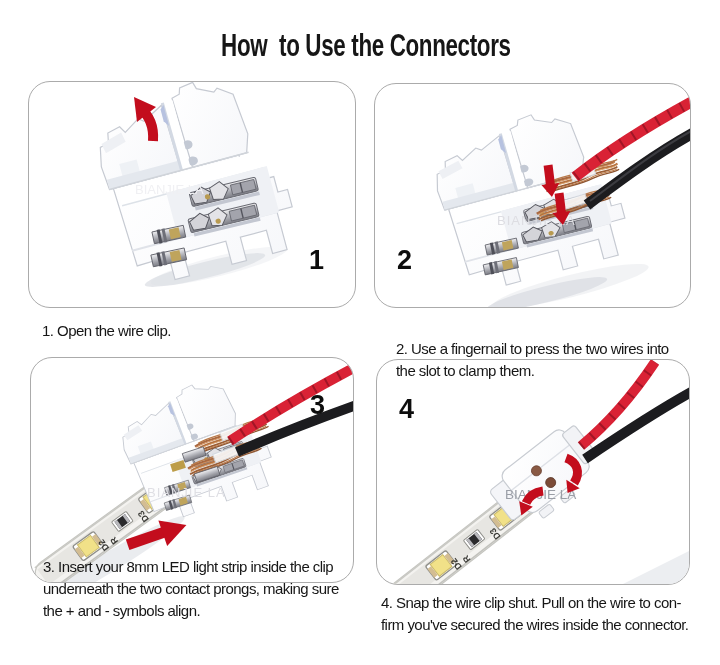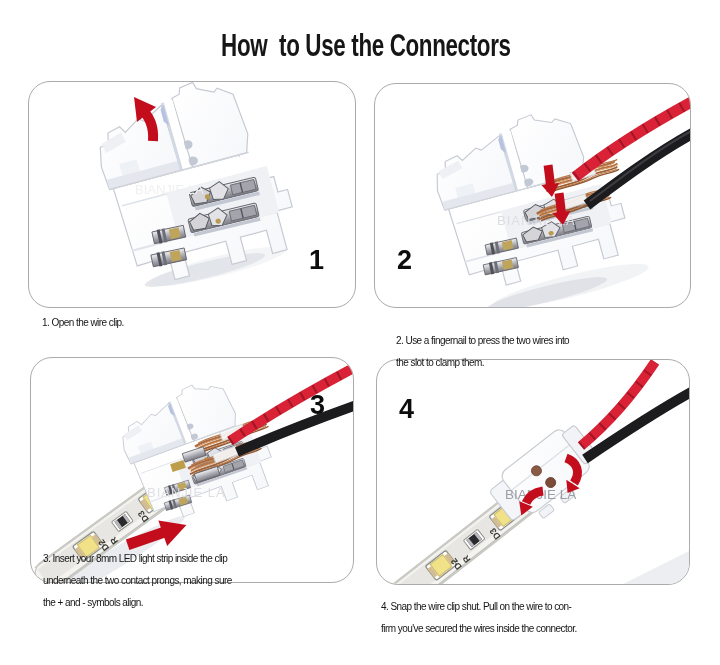--- a/index.html
+++ b/index.html
@@ -7,21 +7,21 @@
        font-family:"Liberation Sans",sans-serif;}
   .title{position:absolute;left:6px;top:27px;width:720px;text-align:center;
          font-size:32px;font-weight:bold;color:#161616;letter-spacing:-0.5px;}
   .title span{display:inline-block;transform:scaleX(0.70);transform-origin:center;}
   .panel{position:absolute;border:1px solid #ababab;border-radius:22px;background:#fff;overflow:hidden;}
   #p1{left:28px;top:81px;width:326px;height:225px;}
   #p2{left:374px;top:83px;width:315px;height:223px;}
   #p3{left:30px;top:357px;width:322px;height:224px;}
   #p4{left:376px;top:359px;width:312px;height:224px;}
   .num{position:absolute;font-size:27px;font-weight:bold;color:#0d0d0d;}
-  .cap{position:absolute;font-size:10px;color:#161616;line-height:22px;letter-spacing:-0.55px;}
+  .cap{position:absolute;font-size:15px;color:#161616;line-height:22px;letter-spacing:-0.55px;margin-top:8px;}
   svg{position:absolute;left:0;top:0;}
 </style>
 </head>
 <body>
 <div class="title"><span>How&nbsp; to Use the Connectors</span></div>
 
 <div class="panel" id="p1">
 <svg width="326" height="225" viewBox="0 0 326 225">
 <defs>
 <linearGradient id="met1" x1="0" y1="0" x2="0" y2="1">
@@ -246,13 +246,13 @@
   <polygon points="202.7,128.3 189.3,119.7 190.6,133"></polygon>
   <polygon points="155.8,146.7 142.2,141.3 144.3,155.5"></polygon>
 </g>
 </svg>
 <div class="num" style="left:22px;top:34px;">4</div>
 </div>
 
 <div class="cap" style="left:42px;top:312px;">1. Open the wire clip.</div>
 <div class="cap" style="left:396px;top:330px;white-space:nowrap;">2. Use a fingernail to press the two wires into<br>the slot to clamp them.</div>
 <div class="cap" style="left:43px;top:548px;white-space:nowrap;">3. Insert your 8mm LED light strip inside the clip<br>underneath the two contact prongs, making sure<br>the + and - symbols align.</div>
-<div class="cap" style="left:381px;top:596px;white-space:nowrap;">4. Snap the wire clip shut. Pull on the wire to con-<br>firm you've secured the wires inside the connector.</div>
+<div class="cap" style="left:381px;top:584px;white-space:nowrap;">4. Snap the wire clip shut. Pull on the wire to con-<br>firm you've secured the wires inside the connector.</div>
 
 </body></html>

